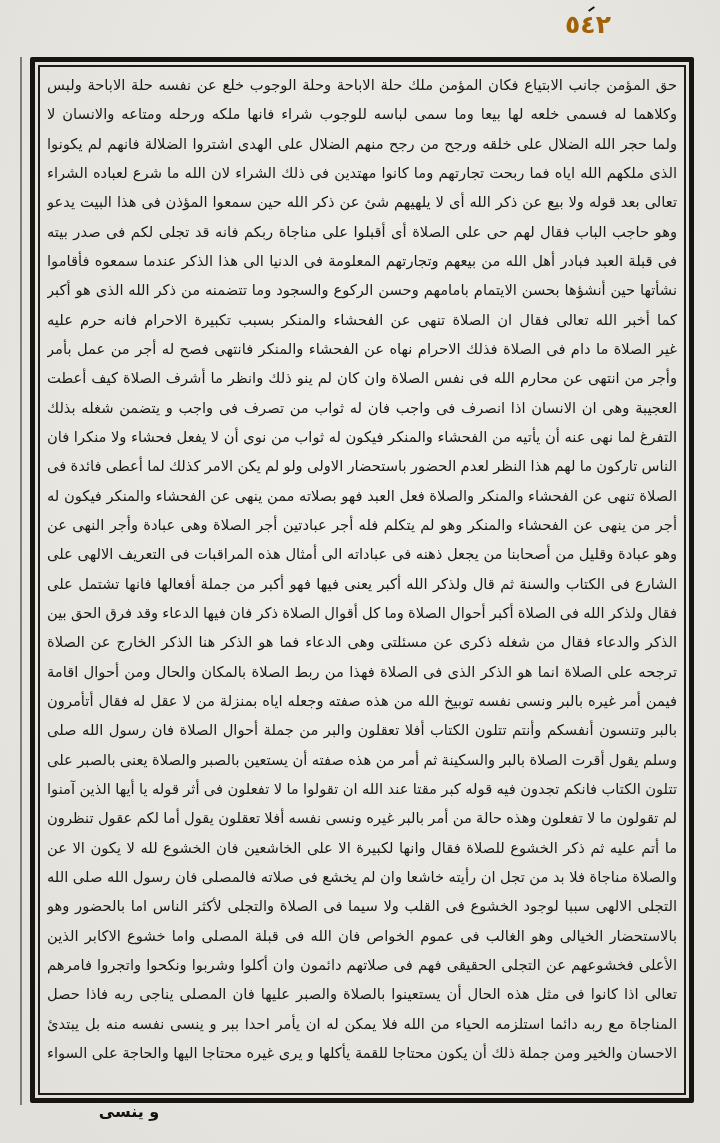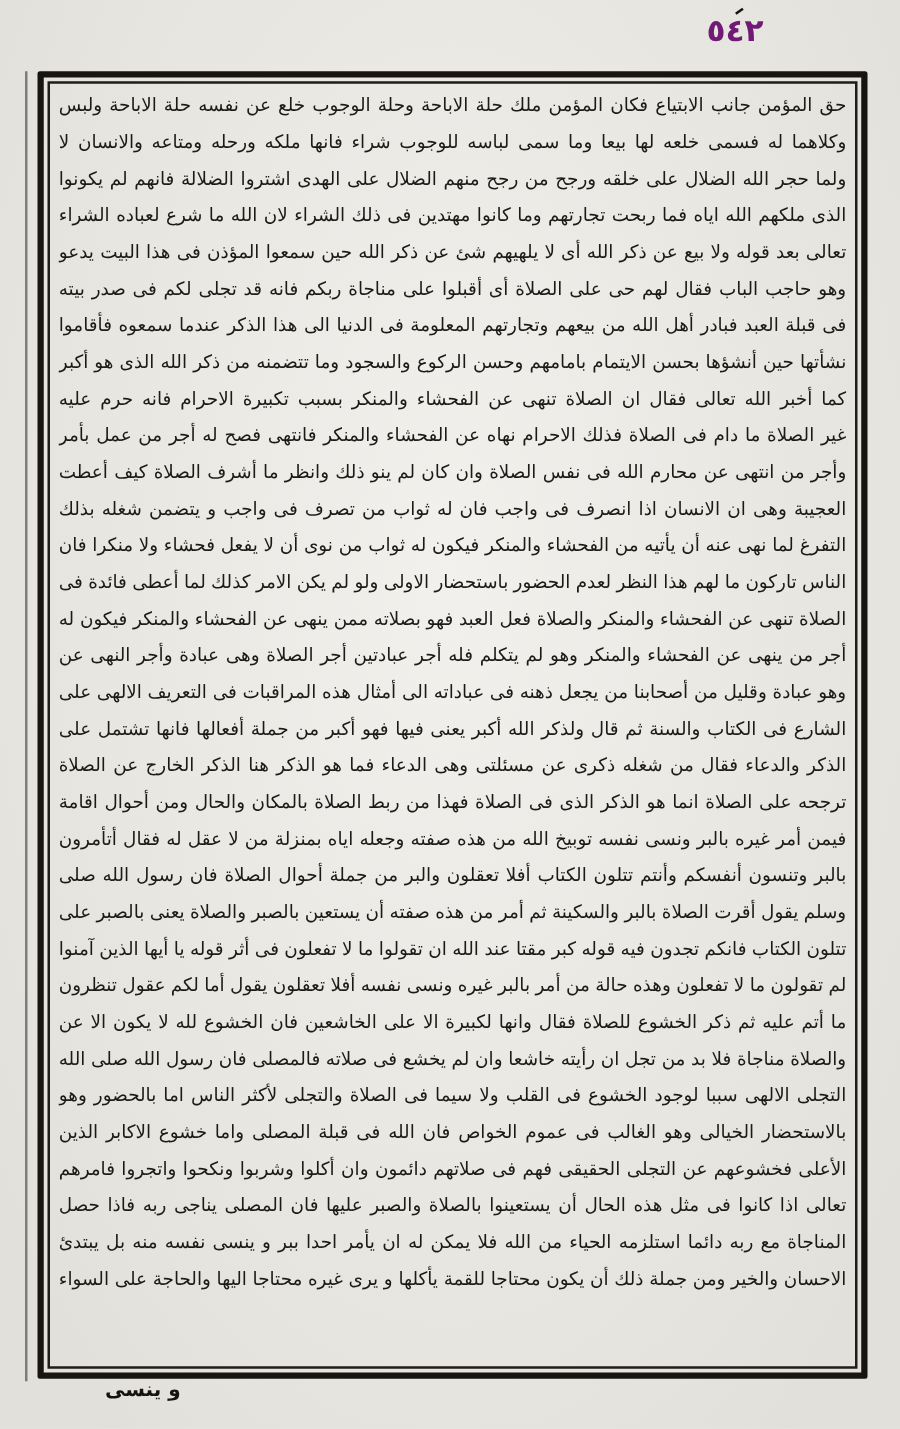--- a/index.html
+++ b/index.html
@@ -19,21 +19,21 @@
   }
 
   .page-number {
     position: absolute;
     top: 10px;
     left: 545px;
     width: 86px;
     text-align: center;
     font-size: 25px;
     font-weight: bold;
-    color: #701a75;
+    color: #a16207;
     letter-spacing: 2px;
   }
   .page-number::before {
     content: "";
     position: absolute;
     top: -2px;
     left: 50%;
     width: 7px;
     height: 2px;
     background: #14120f;
@@ -94,21 +94,21 @@
     white-space: normal;
     text-rendering: optimizeLegibility;
   }
 
   .catchword {
     position: absolute;
     top: 1102px;
     left: 84px;
     width: 90px;
     direction: rtl;
-    text-align: left;
+    text-align: center;
     font-size: 16px;
     font-weight: bold;
     color: #16130f;
   }
 </style>
 </head>
 <body>
 
 <div class="page-number">٥٤٢</div>
 
@@ -128,20 +128,21 @@
         <div class="line">كما أخبر الله تعالى فقال ان الصلاة تنهى عن الفحشاء والمنكر بسبب تكبيرة الاحرام فانه حرم عليه التصرف فى</div>
         <div class="line">غير الصلاة ما دام فى الصلاة فذلك الاحرام نهاه عن الفحشاء والمنكر فانتهى فصح له أجر من عمل بأمر الله وطاعته</div>
         <div class="line">وأجر من انتهى عن محارم الله فى نفس الصلاة وان كان لم ينو ذلك وانظر ما أشرف الصلاة كيف أعطت هذه المسئلة</div>
         <div class="line">العجيبة وهى ان الانسان اذا انصرف فى واجب فان له ثواب من تصرف فى واجب و يتضمن شغله بذلك الواجب عدم</div>
         <div class="line">التفرغ لما نهى عنه أن يأتيه من الفحشاء والمنكر فيكون له ثواب من نوى أن لا يفعل فحشاء ولا منكرا فان أكثر</div>
         <div class="line">الناس تاركون ما لهم هذا النظر لعدم الحضور باستحضار الاولى ولو لم يكن الامر كذلك لما أعطى فائدة فى قوله ان</div>
         <div class="line">الصلاة تنهى عن الفحشاء والمنكر والصلاة فعل العبد فهو بصلاته ممن ينهى عن الفحشاء والمنكر فيكون له بالصلاة</div>
         <div class="line">أجر من ينهى عن الفحشاء والمنكر وهو لم يتكلم فله أجر عبادتين أجر الصلاة وهى عبادة وأجر النهى عن الفحشاء</div>
         <div class="line">وهو عبادة وقليل من أصحابنا من يجعل ذهنه فى عباداته الى أمثال هذه المراقبات فى التعريف الالهى على لسان</div>
         <div class="line">الشارع فى الكتاب والسنة ثم قال ولذكر الله أكبر يعنى فيها فهو أكبر من جملة أفعالها فانها تشتمل على أقوال وأفعال</div>
+        <div class="line">فقال ولذكر الله فى الصلاة أكبر أحوال الصلاة وما كل أقوال الصلاة ذكر فان فيها الدعاء وقد فرق الحق بين</div>
         <div class="line">الذكر والدعاء فقال من شغله ذكرى عن مسئلتى وهى الدعاء فما هو الذكر هنا الذكر الخارج عن الصلاة حتى</div>
         <div class="line">ترجحه على الصلاة انما هو الذكر الذى فى الصلاة فهذا من ربط الصلاة بالمكان والحال ومن أحوال اقامة الصلاة</div>
         <div class="line">فيمن أمر غيره بالبر ونسى نفسه توبيخ الله من هذه صفته وجعله اياه بمنزلة من لا عقل له فقال أتأمرون الناس</div>
         <div class="line">بالبر وتنسون أنفسكم وأنتم تتلون الكتاب أفلا تعقلون والبر من جملة أحوال الصلاة فان رسول الله صلى الله عليه</div>
         <div class="line">وسلم يقول أقرت الصلاة بالبر والسكينة ثم أمر من هذه صفته أن يستعين بالصبر والصلاة يعنى بالصبر على الصلاة</div>
         <div class="line">تتلون الكتاب فانكم تجدون فيه قوله كبر مقتا عند الله ان تقولوا ما لا تفعلون فى أثر قوله يا أيها الذين آمنوا</div>
         <div class="line">لم تقولون ما لا تفعلون وهذه حالة من أمر بالبر غيره ونسى نفسه أفلا تعقلون يقول أما لكم عقول تنظرون بها قبيح</div>
         <div class="line">ما أتم عليه ثم ذكر الخشوع للصلاة فقال وانها لكبيرة الا على الخاشعين فان الخشوع لله لا يكون الا عن تجل الهى</div>
         <div class="line">والصلاة مناجاة فلا بد من تجل ان رأيته خاشعا وان لم يخشع فى صلاته فالمصلى فان رسول الله صلى الله عليه وسلم قد جعل</div>
         <div class="line">التجلى الالهى سببا لوجود الخشوع فى القلب ولا سيما فى الصلاة والتجلى لأكثر الناس اما بالحضور وهو للافراد واما</div>

